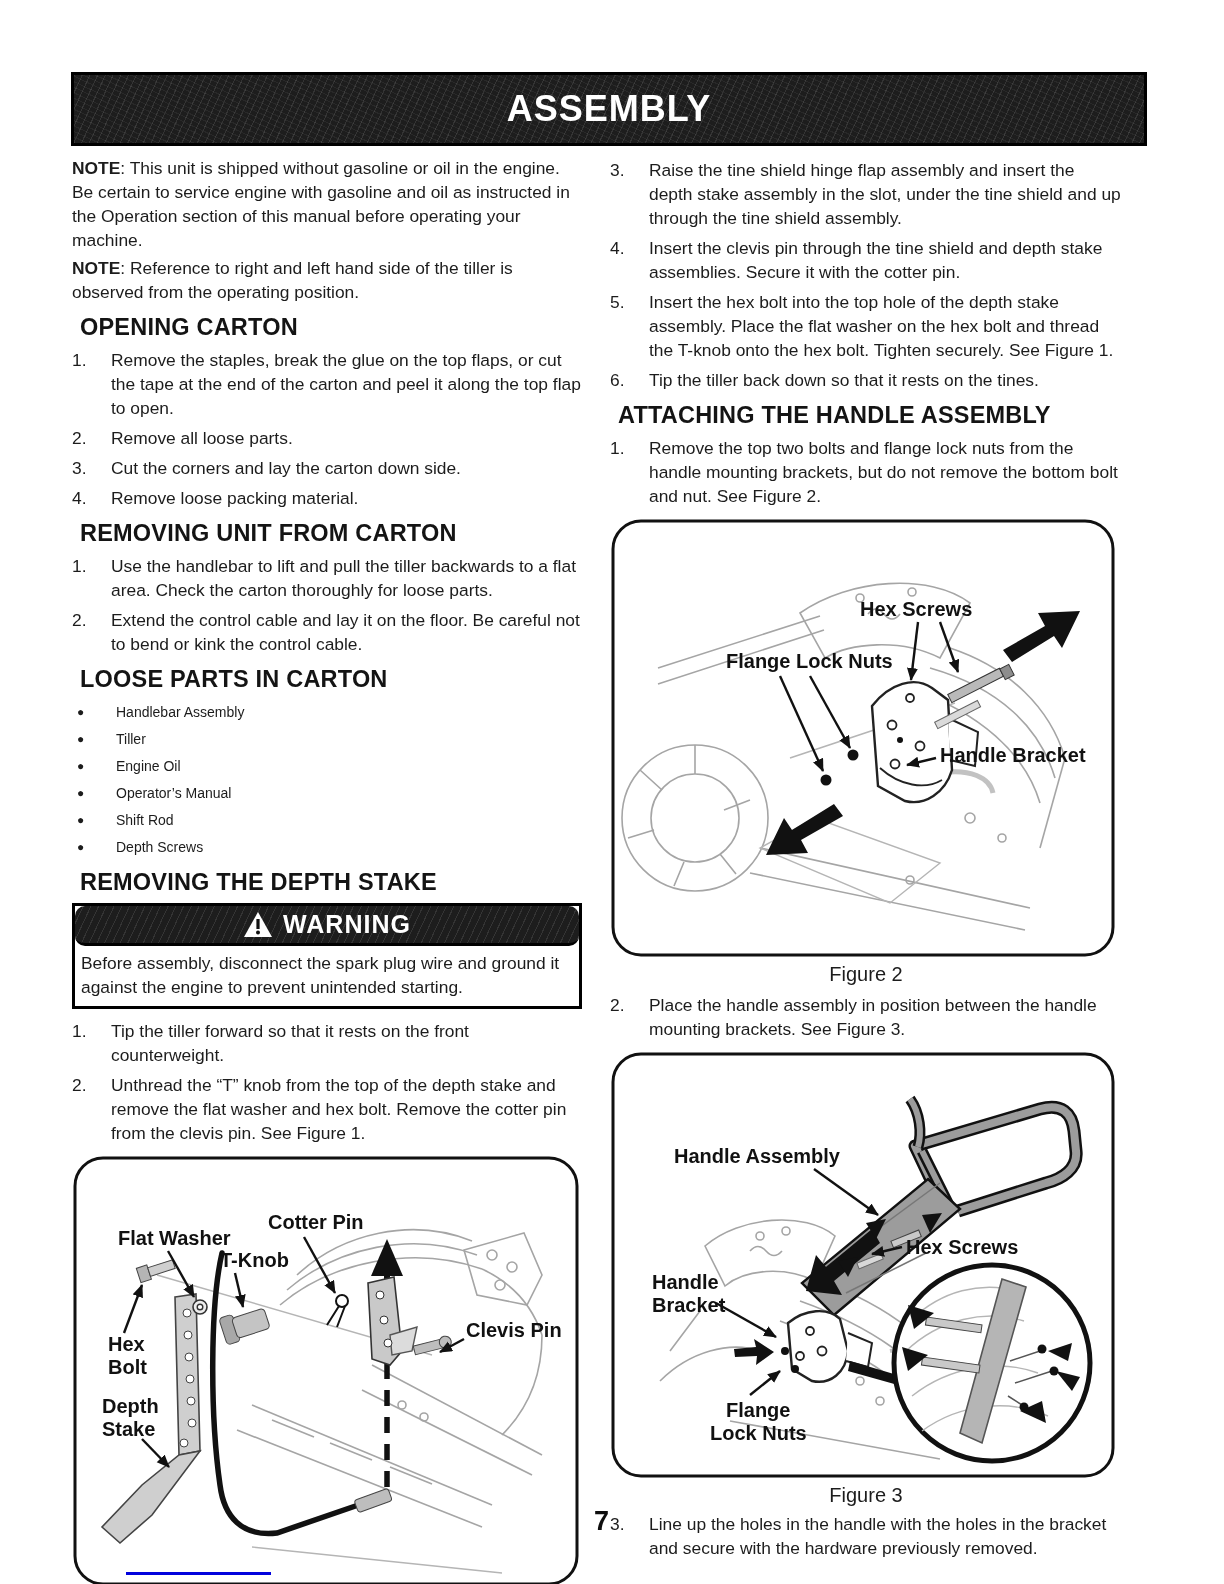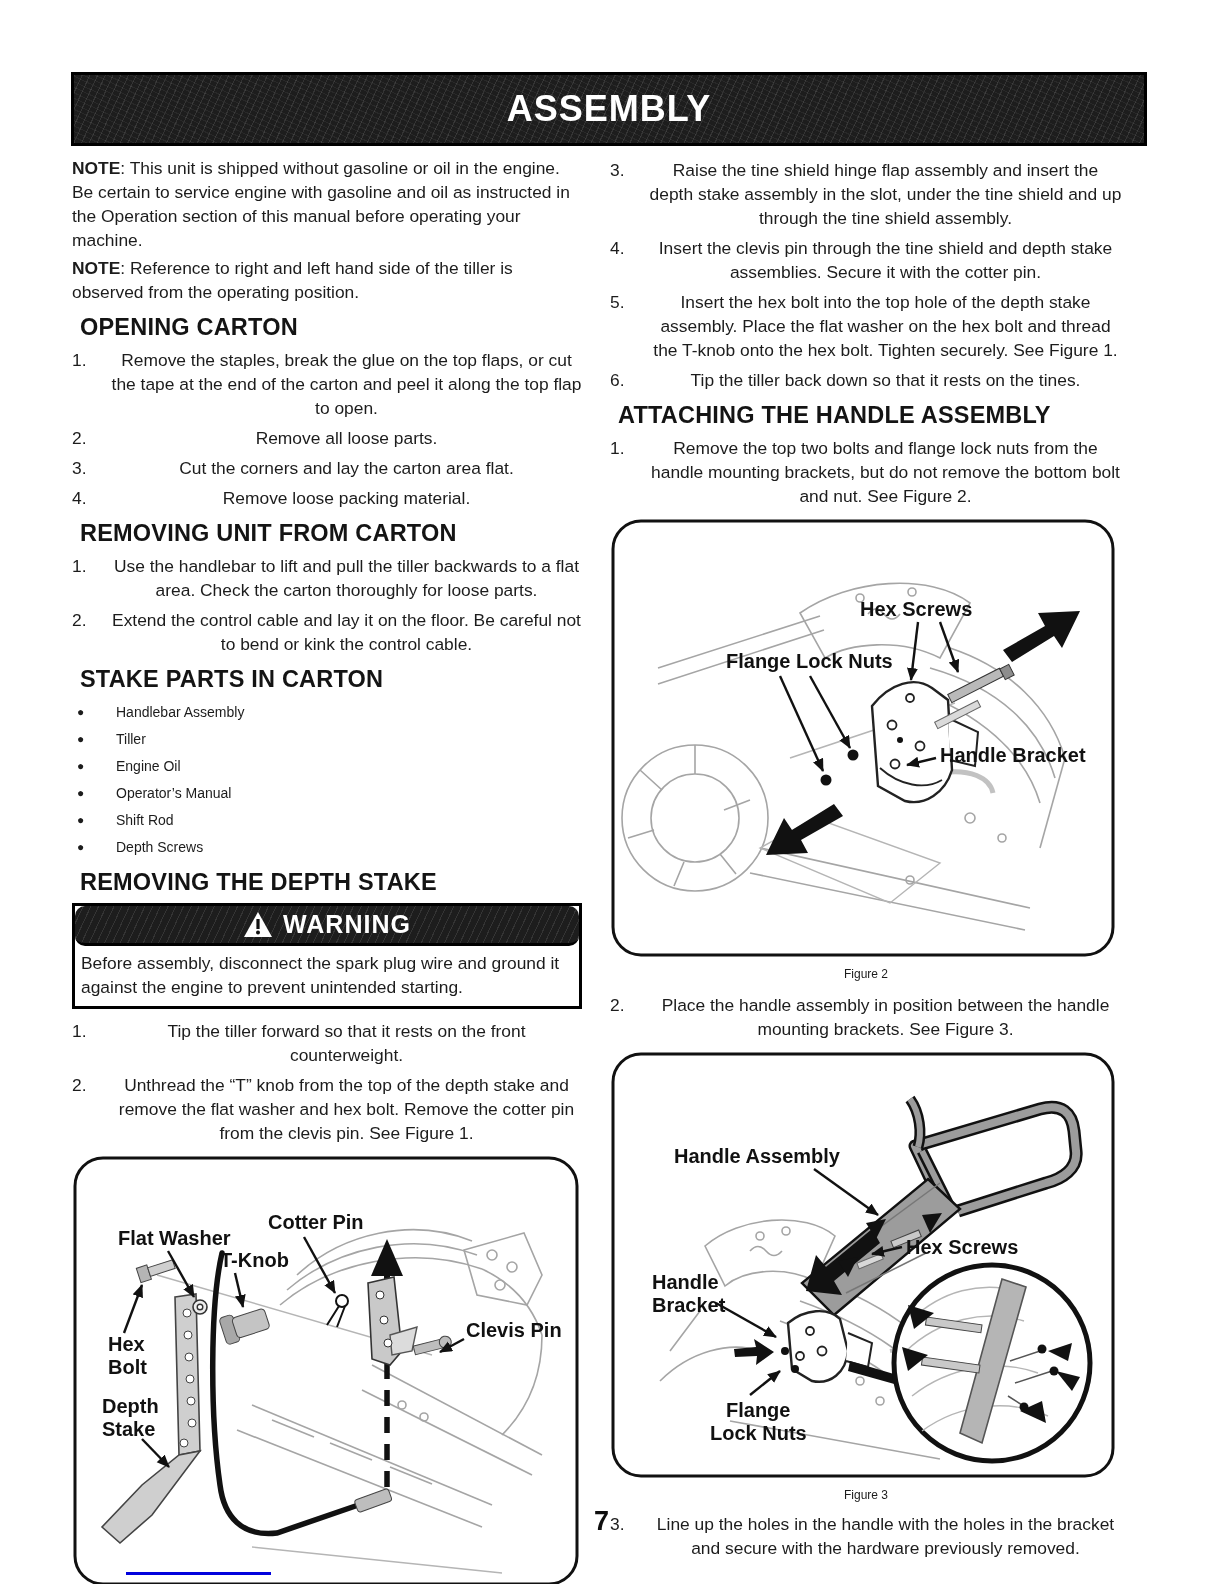--- a/index.html
+++ b/index.html
@@ -15,36 +15,36 @@
   .header-bar .title{color:#fff;font-size:36px;font-weight:bold;letter-spacing:1px;text-align:center;}
   
   .col{position:absolute;top:156px;}
   .col-left{left:72px;width:510px;}
   .col-right{left:610px;width:512px;}
   p.body{font-size:17.4px;line-height:24px;margin:0 0 4px 0;}
   p.body b{font-weight:bold;}
   h2{font-size:23.5px;line-height:28px;font-weight:800;letter-spacing:0.2px;color:#141414;margin:9px 0 7px 8px;}
   .oli{display:flex;margin:2px 0 6px 0;}
   .oli .n{flex:none;width:39px;font-size:17.4px;line-height:24px;}
-  .oli .t{flex:1;font-size:17.4px;line-height:24px;text-align:center;}
+  .oli .t{flex:1;font-size:17.4px;line-height:24px;}
   .bli{display:flex;margin:0 0 3px 0;}
   .bli .b{flex:none;width:39px;padding-left:5px;font-size:12px;line-height:24px;}
   .bli .t{flex:1;font-size:14px;line-height:24px;}
   
   .warning{border:3px solid #000;margin:4px 0 10px 0;}
   .warning-head{height:37px;display:flex;align-items:center;justify-content:center;gap:10px;
     background:#1d1d1d;
     background-image:repeating-linear-gradient(115deg,rgba(255,255,255,0.10) 0 1px,rgba(0,0,0,0) 1px 7px);
     border-bottom:3px solid #000;border-radius:10px;}
   .warning-head .wt{color:#fff;font-weight:800;font-size:25px;letter-spacing:1px;}
   .warning-body{padding:5px 8px 7px 6px;font-size:17.4px;line-height:24px;}
   
   .figure{margin-top:10px;}
   .figure svg{display:block;}
-  .figcap{text-align:center;font-size:12px;line-height:22px;margin-top:5px;color:#1c1c1c;}
+  .figcap{text-align:center;font-size:20px;line-height:22px;margin-top:5px;color:#1c1c1c;}
   .fig-label{font-family:"Liberation Sans",sans-serif;font-weight:bold;font-size:20px;fill:#111;}
   .outline{stroke:#a5a5a5;stroke-width:1.6;fill:none;}
   .outline2{stroke:#b5b5b5;stroke-width:1.4;fill:none;}
   .larrow{stroke:#111;stroke-width:2.4;fill:none;}
   
   .pagenum{position:absolute;left:594px;top:1506px;font-size:27px;font-weight:bold;color:#0e0e0e;}
   .blue-line{position:absolute;left:126px;top:1572px;width:145px;height:3px;}
 </style>
 </head>
 <body>
@@ -64,38 +64,38 @@
     <div class="oli">
         <span class="n">1.</span>
         <span class="t">Remove the staples, break the glue on the top flaps, or cut the tape at the end of the carton and peel it along the top flap to open.</span>
       </div>
     <div class="oli">
         <span class="n">2.</span>
         <span class="t">Remove all loose parts.</span>
       </div>
     <div class="oli">
         <span class="n">3.</span>
-        <span class="t">Cut the corners and lay the carton area flat.</span>
+        <span class="t">Cut the corners and lay the carton down side.</span>
       </div>
     <div class="oli">
         <span class="n">4.</span>
         <span class="t">Remove loose packing material.</span>
       </div>
 
     <h2>REMOVING UNIT FROM CARTON</h2>
     <div class="oli">
         <span class="n">1.</span>
         <span class="t">Use the handlebar to lift and pull the tiller backwards to a flat area. Check the carton thoroughly for loose parts.</span>
       </div>
     <div class="oli">
         <span class="n">2.</span>
         <span class="t">Extend the control cable and lay it on the floor. Be careful not to bend or kink the control cable.</span>
       </div>
 
-    <h2>STAKE PARTS IN CARTON</h2>
+    <h2>LOOSE PARTS IN CARTON</h2>
     <div class="bli">
         <span class="b">●</span>
         <span class="t">Handlebar Assembly</span>
       </div>
     <div class="bli">
         <span class="b">●</span>
         <span class="t">Tiller</span>
       </div>
     <div class="bli">
         <span class="b">●</span>

